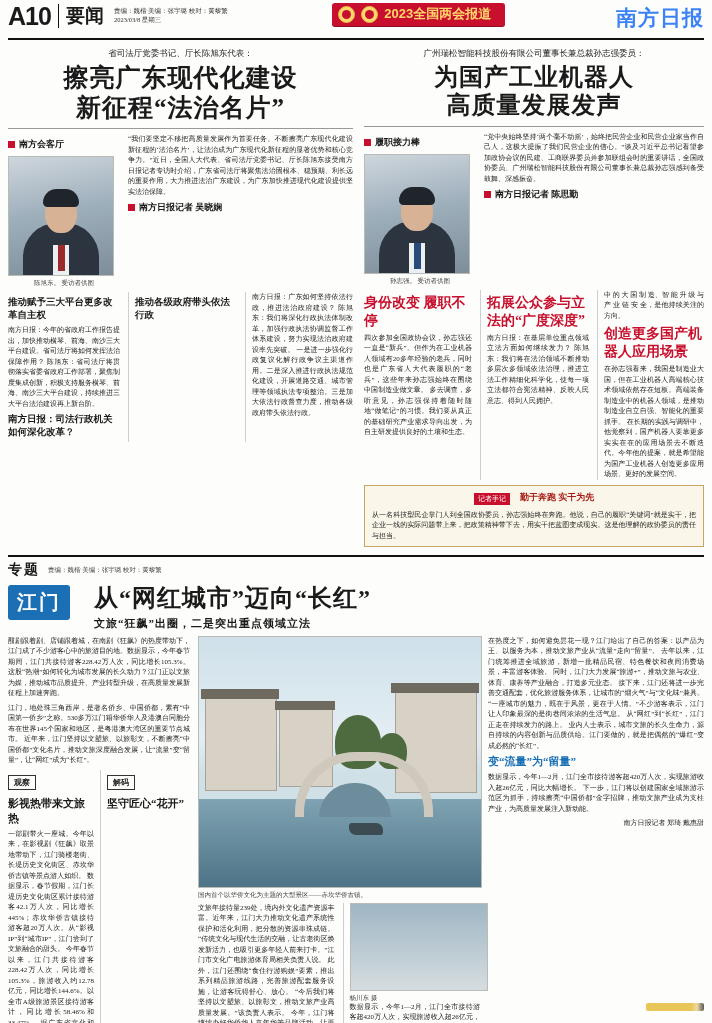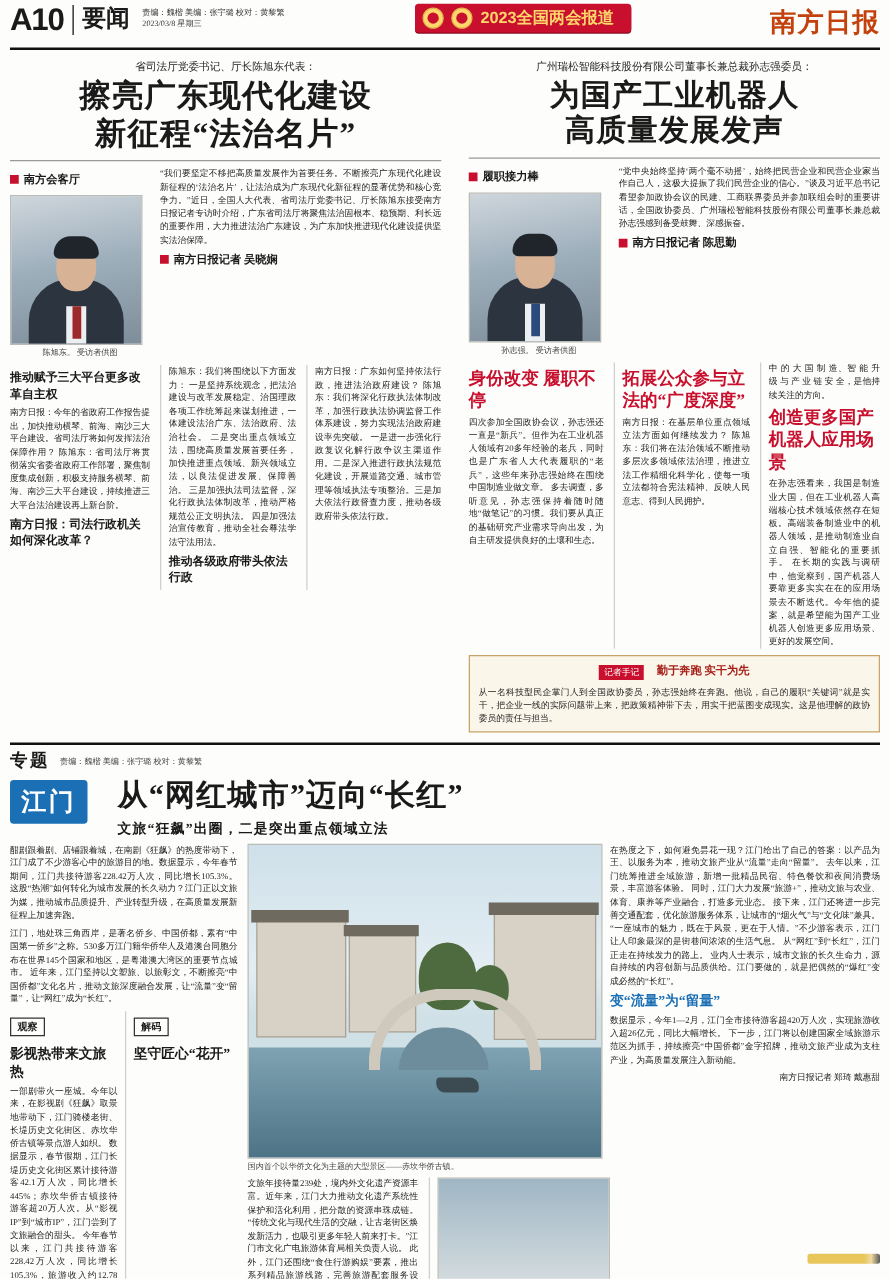--- a/index.html
+++ b/index.html
@@ -25,25 +25,25 @@
   .banner-pill{
     background:#c8102e;color:#ffd76a;border-radius:3px;
     padding:2px 14px 3px 6px;display:flex;align-items:center;gap:6px;
     font-size:13px;font-weight:bold;font-family:"Liberation Sans",sans-serif;
     box-shadow:0 1px 0 #8f0b20;
   }
   .emblem{width:15px;height:15px;border-radius:50%;background:#ffd76a;border:1px solid #e0b84e;
           display:inline-block;position:relative;}
   .emblem:after{content:"";position:absolute;left:3px;top:3px;width:9px;height:9px;border-radius:50%;
           background:#c8102e;}
-  .nameplate{font-size:21px;font-weight:bold;letter-spacing:1px;color:#c2410c;
+  .nameplate{font-size:21px;font-weight:bold;letter-spacing:1px;color:#3b82f6;
              font-family:"Liberation Serif",serif;margin-left:6px;margin-top:2px;}
 
   
-  .topwrap{display:flex;gap:22px;margin-top:6px;}
+  .topwrap{display:flex;gap:11px;margin-top:6px;}
   .col-left{width:345px;}
   .col-right{flex:1;}
   .kicker{font-size:8.5px;text-align:center;color:#222;margin:2px 0 3px;}
   .headline{
     text-align:center;font-weight:bold;line-height:1.18;letter-spacing:1px;
   }
   .h-big{font-size:25px;}
   .h-big2{font-size:24px;}
   .rule-thin{height:1px;background:#999;margin:6px 0 5px;}
 
@@ -161,25 +161,20 @@
       </div>
 
       <div style="display:flex;gap:8px;margin-top:5px;">
         <div style="width:112px;">
           <div class="subhead">推动赋予三大平台更多改革自主权</div>
           <div class="body-text">南方日报：今年的省政府工作报告提出，加快推动横琴、前海、南沙三大平台建设。省司法厅将如何发挥法治保障作用？
 陈旭东：省司法厅将贯彻落实省委省政府工作部署，聚焦制度集成创新，积极支持服务横琴、前海、南沙三大平台建设，持续推进三大平台法治建设再上新台阶。</div>
           <div class="subhead">南方日报：司法行政机关如何深化改革？</div>
         </div>
         <div style="width:108px;" class="col-rule">
-          <div class="body-text" style="padding-left:6px;">陈旭东：我们将围绕以下方面发力：
-一是坚持系统观念，把法治建设与改革发展稳定、治国理政各项工作统筹起来谋划推进，一体建设法治广东、法治政府、法治社会。
-二是突出重点领域立法，围绕高质量发展首要任务，加快推进重点领域、新兴领域立法，以良法促进发展、保障善治。
-三是加强执法司法监督，深化行政执法体制改革，推动严格规范公正文明执法。
-四是加强法治宣传教育，推动全社会尊法学法守法用法。</div>
           <div class="subhead" style="padding-left:6px;">推动各级政府带头依法行政</div>
         </div>
         <div style="flex:1;" class="col-rule">
           <div class="body-text" style="padding-left:6px;">南方日报：广东如何坚持依法行政，推进法治政府建设？
 陈旭东：我们将深化行政执法体制改革，加强行政执法协调监督工作体系建设，努力实现法治政府建设率先突破。
 一是进一步强化行政复议化解行政争议主渠道作用。二是深入推进行政执法规范化建设，开展道路交通、城市管理等领域执法专项整治。三是加大依法行政督查力度，推动各级政府带头依法行政。</div>
         </div>
       </div>
     </div>
 

